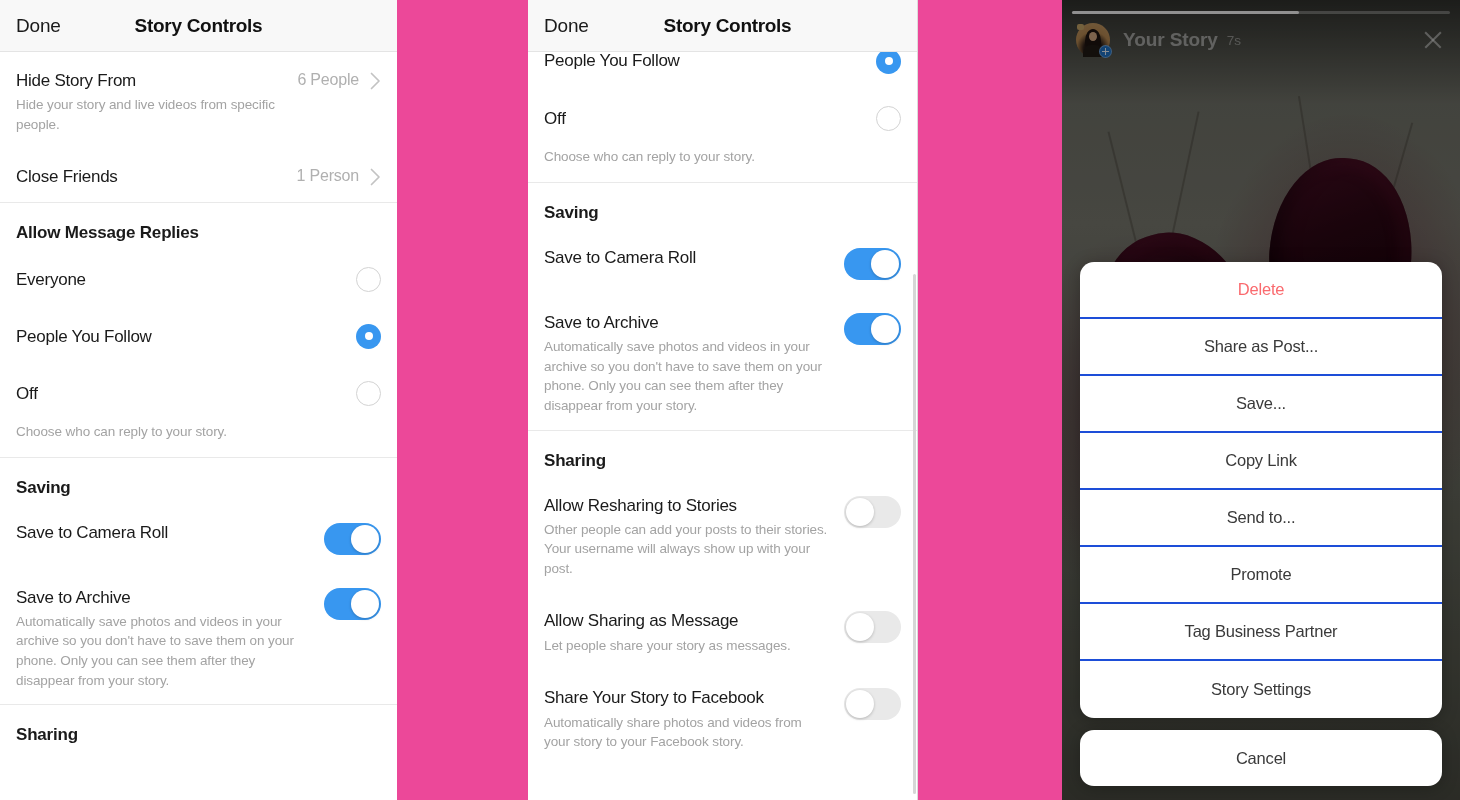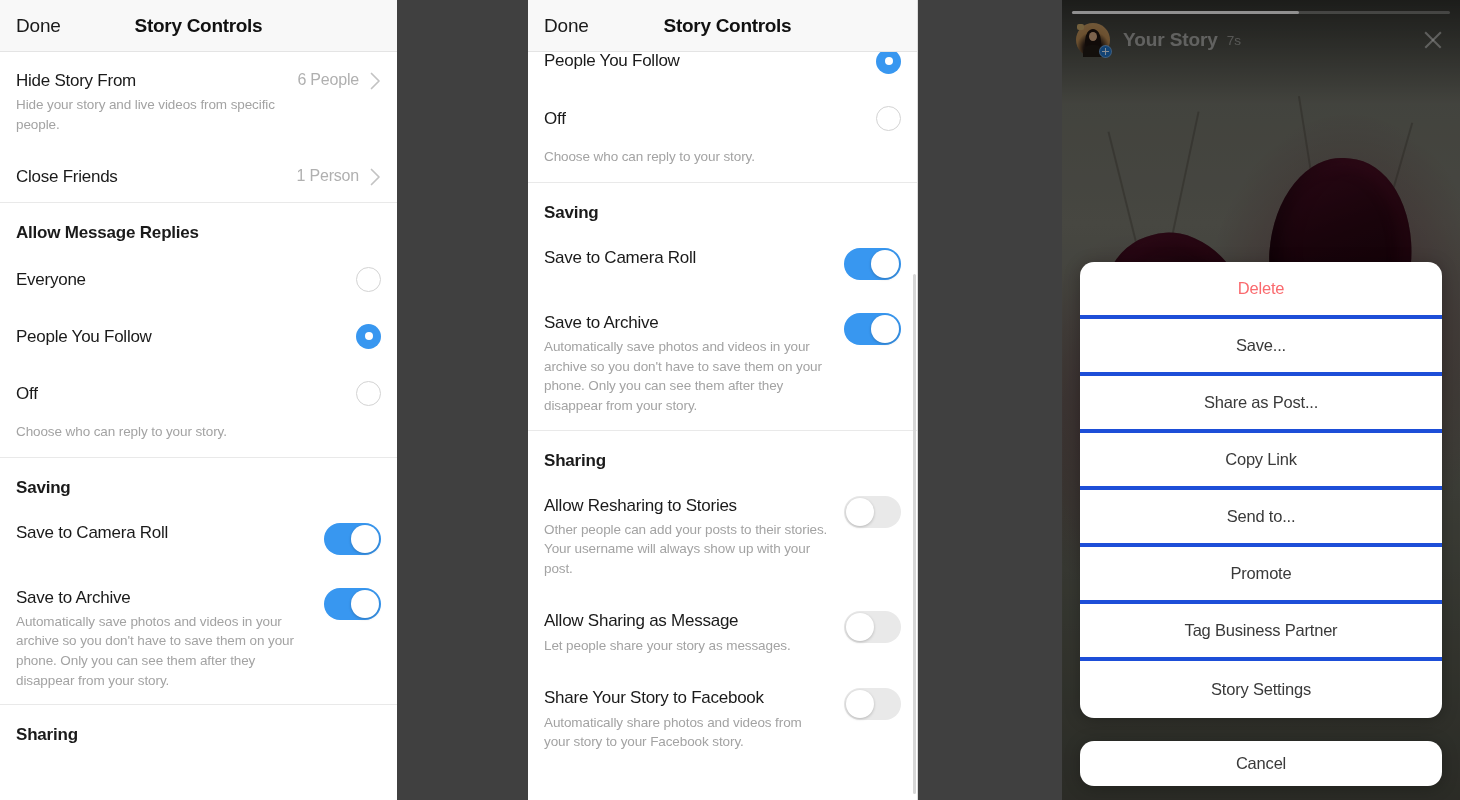--- a/index.html
+++ b/index.html
@@ -3,21 +3,21 @@
 <meta charset="utf-8">
 <style>
   * { box-sizing: border-box; margin: 0; padding: 0; }
   html, body {
     width: 1460px; height: 800px;
     overflow: hidden;
     background: #ffffff;
     font-family: "Liberation Sans", sans-serif;
     -webkit-font-smoothing: antialiased;
   }
-  .stage { position: relative; width: 1460px; height: 800px; background: #404040; }
+  .stage { position: relative; width: 1460px; height: 800px; background: #ec4899; }
 
   
   .panel { position: absolute; top: 0; height: 800px; background: #fff; overflow: hidden; }
   .panel-left   { left: 0;    width: 397px; }
   .panel-mid    { left: 528px; width: 390px; border-right: 1px solid #dcdcdc; }
   .panel-right  { left: 1062px; width: 398px; background: #000; }
 
   
   .nav {
     position: relative; height: 52px; background: #f8f8f8;
@@ -199,27 +199,27 @@
 
   
   .sheet {
     position: absolute; left: 18px; right: 18px; bottom: 82px;
     background: #fff; border-radius: 14px; overflow: hidden; z-index: 12;
     box-shadow: 0 2px 16px rgba(0,0,0,.25);
   }
   .sheet-item {
     height: 57px; display: flex; align-items: center; justify-content: center;
     font-size: 16.5px; color: #3a3a3a; letter-spacing: -0.2px;
-    border-bottom: 4px solid #1d4ed8;
+    border-bottom: 2px solid #1d4ed8;
   }
   .sheet-item:last-child { border-bottom: none; }
   .sheet-item.danger { color: #fa6a6e; }
 
   .cancel-btn {
-    position: absolute; left: 18px; right: 18px; bottom: 14px; height: 45px;
+    position: absolute; left: 18px; right: 18px; bottom: 14px; height: 56px;
     background: #fff; border-radius: 14px; z-index: 12;
     display: flex; align-items: center; justify-content: center;
     font-size: 16.5px; color: #3a3a3a; letter-spacing: -0.2px;
     box-shadow: 0 2px 16px rgba(0,0,0,.25);
   }
 </style>
 </head>
 <body>
 
 <div class="stage">
@@ -415,22 +415,22 @@
         <div class="body"></div>
         <div class="plus-badge"></div>
       </div>
       <div class="story-name">Your Story</div>
       <div class="story-time">7s</div>
       <div class="close-x"></div>
     </div>
 
     <div class="sheet">
       <div class="sheet-item danger">Delete</div>
+      <div class="sheet-item">Share as Post...</div>
       <div class="sheet-item">Save...</div>
-      <div class="sheet-item">Share as Post...</div>
       <div class="sheet-item">Copy Link</div>
       <div class="sheet-item">Send to...</div>
       <div class="sheet-item">Promote</div>
       <div class="sheet-item">Tag Business Partner</div>
       <div class="sheet-item">Story Settings</div>
     </div>
 
     <div class="cancel-btn">Cancel</div>
   </div>
 

